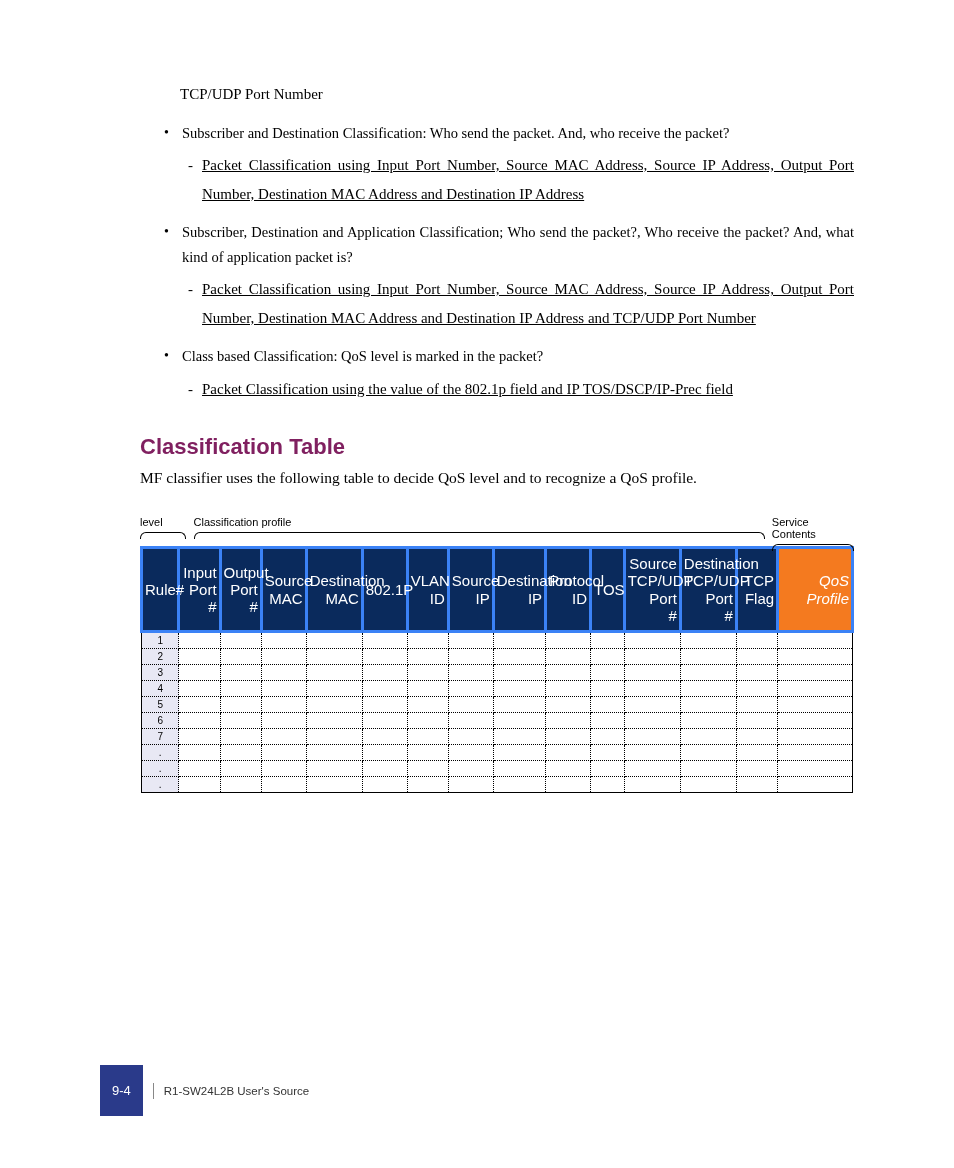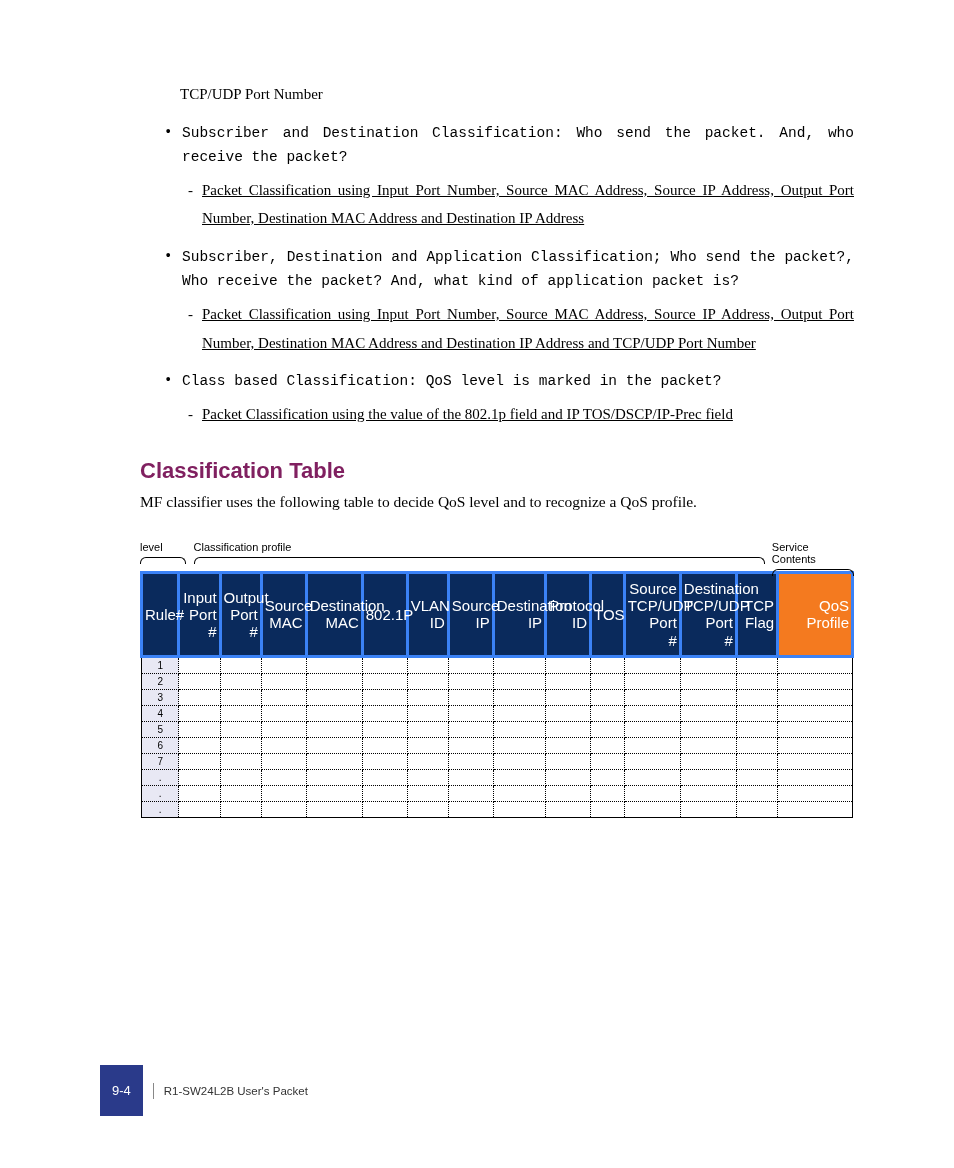--- a/index.html
+++ b/index.html
@@ -17,21 +17,21 @@
     padding: 80px 100px 0 140px;
     box-sizing: border-box;
   }
   .indent1 {
     margin-left: 40px;
     font-size: 15px;
     line-height: 1.9;
   }
   .bullet {
     margin: 12px 0 6px 28px;
-    font-family: Liberation Mono, monospace;
+    font-family: Liberation Serif, serif;
     font-size: 14.5px;
     line-height: 1.7;
     position: relative;
     padding-left: 14px;
     text-align: justify;
   }
   .bullet::before {
     content: "•";
     position: absolute;
     left: -4px;
@@ -103,20 +103,21 @@
     font-size: 15px;
     line-height: 1.15;
     padding: 6px 2px;
     border: 3px solid #3b82f6;
     text-align: right;
     height: 44px;
     box-sizing: border-box;
   }
   table.classif th.qos {
     background: #f47a1f;
+    font-style: italic;
   }
   table.classif td {
     border-left: 1px dotted #000;
     border-right: 1px dotted #000;
     border-bottom: 1px dotted #000;
     height: 15px;
     text-align: center;
     font-size: 10px;
     padding: 0;
   }
@@ -399,14 +400,14 @@
             <td></td>
           </tr>
         </tbody>
     </table>
   </div>
 </div>
 
 <div class="footer">
   <div class="pagenum-box">9-4</div>
   <div class="divider"></div>
-  <div class="doc">R1-SW24L2B   User's Packet</div>
+  <div class="doc">R1-SW24L2B   User's Source</div>
 </div>
 
 </body></html>

